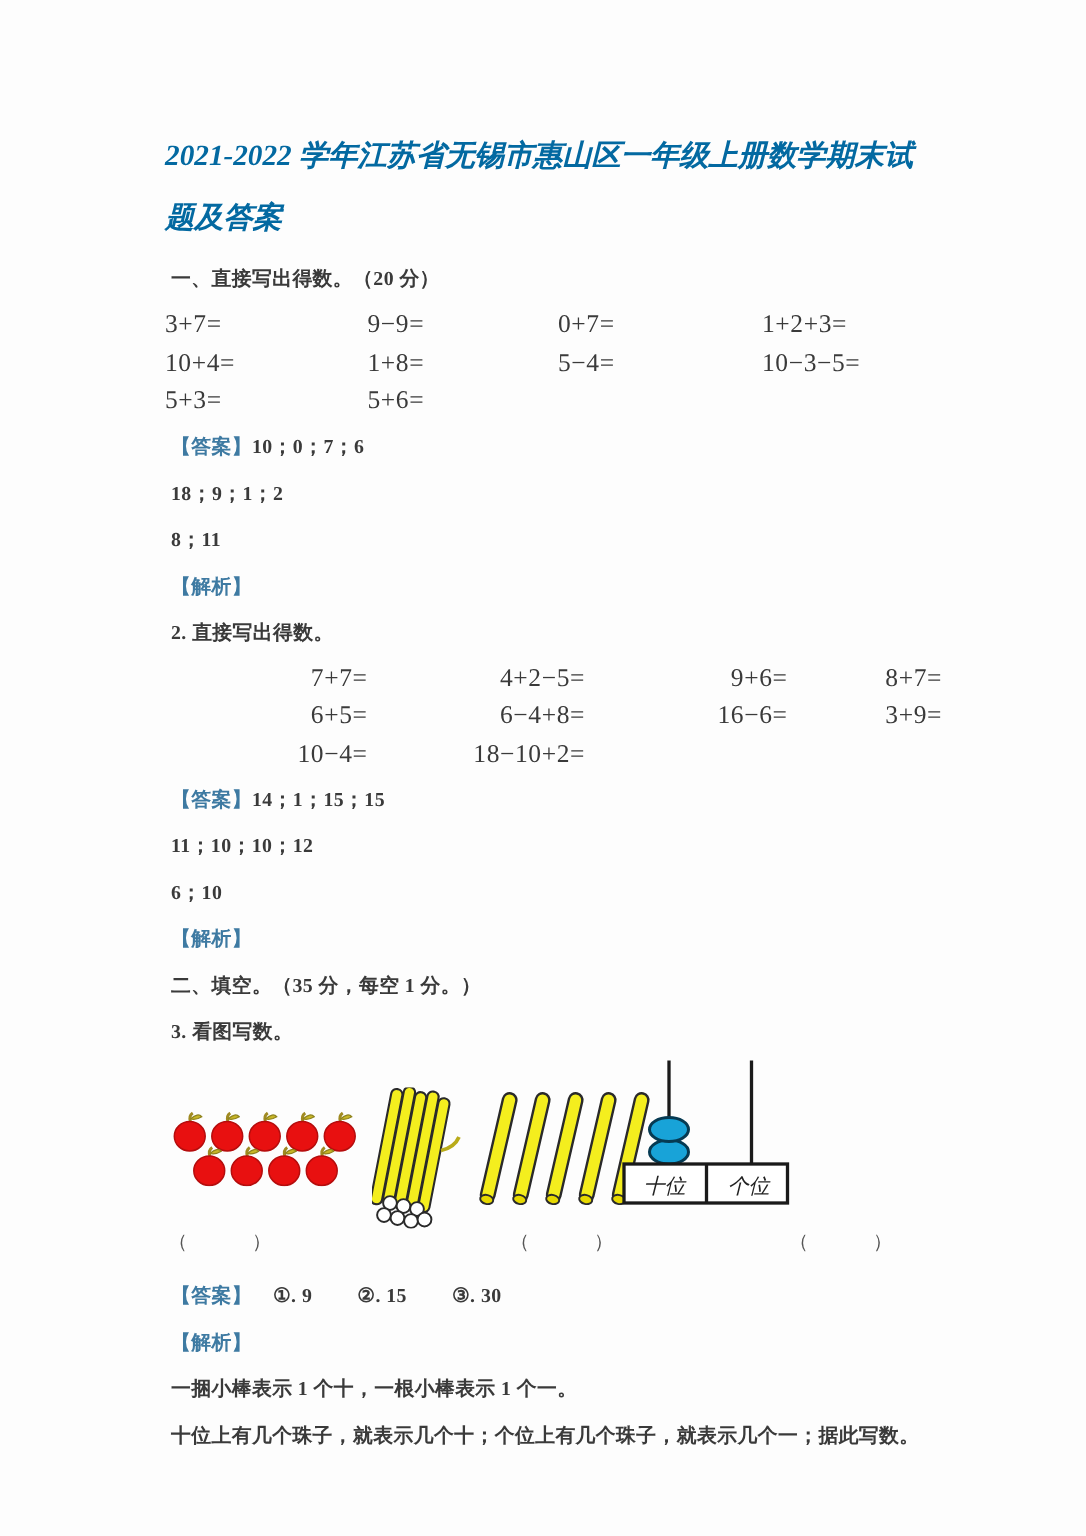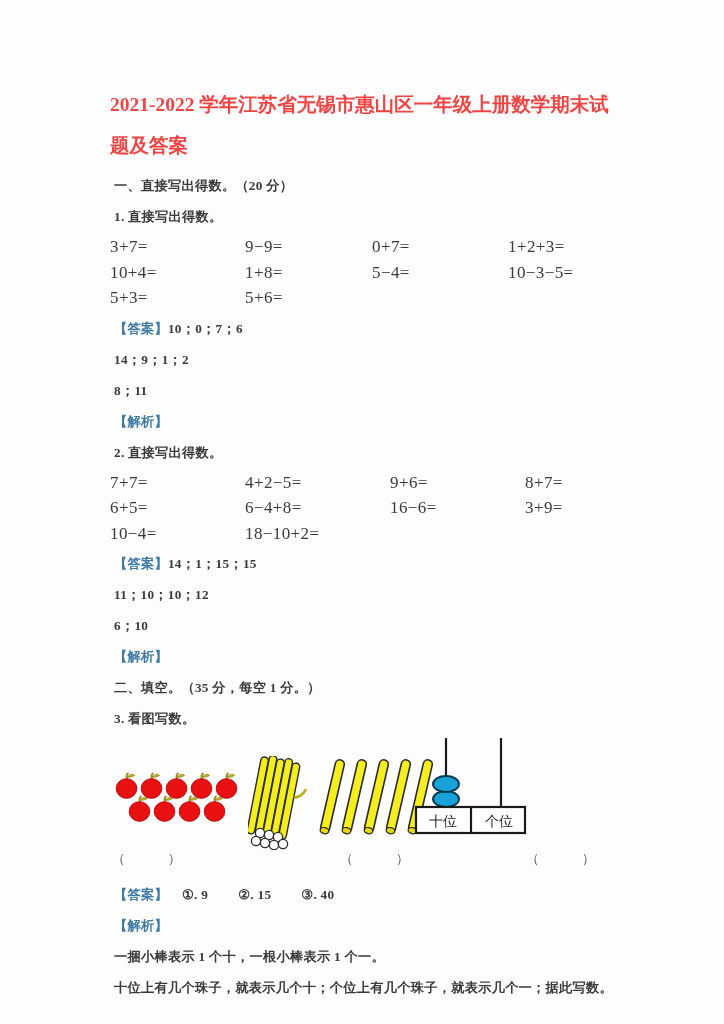--- a/index.html
+++ b/index.html
@@ -5,35 +5,35 @@
   html,body{margin:0;padding:0;}
   body{
     width:724px;height:1024px;
     background:#fdfdfd;
     font-family:"Liberation Serif","DejaVu Serif",serif;
     color:#3a3a3a;
     overflow:hidden;
   }
   .page{padding:84px 96px 0 110px;width:518px;}
   .title{
-    font-size:19.5px;font-weight:bold;color:#ef4444;
-    line-height:41px;margin:0 0 6px 0;white-space:nowrap;
+    font-size:19.5px;font-weight:bold;color:#0369a1;
+    line-height:41px;margin:0 0 6px 0;white-space:nowrap;font-style:italic;
   }
   .line{
     font-size:13.2px;line-height:27px;margin:4px;white-space:nowrap;
     letter-spacing:.3px;
     font-weight:bold;
   }
   .blu{color:#3e7aa2;}
   .eq-grid{
     display:grid;grid-template-columns:135px 127px 136px 1fr;
     font-size:17px;line-height:25.5px;letter-spacing:.4px;
   }
-  .eq-grid.g2{grid-template-columns:135px 145px 135px 1fr;}
-  .figure{position:relative;height:114px;margin-top:4px;}
+  .eq-grid.g2{grid-template-columns:135px 145px 135px 1fr;text-align:right;}
+  .figure{position:relative;height:114px;margin-top:4px;font-style:italic;}
   .apples{position:absolute;left:4px;top:36px;}
   .apple-row{height:24px;white-space:nowrap;}
   .apple-row.offset{margin-left:13px;margin-top:-1px;}
   .apple{display:inline-block;margin-right:0;}
   .sticks{position:absolute;left:138px;top:20px;white-space:nowrap;}
   .bundle{display:inline-block;vertical-align:top;}
   .singles{display:inline-block;vertical-align:top;margin-left:6px;}
   .stick{display:inline-block;margin-left:-6px;}
   .abacus{position:absolute;left:303px;top:0;}
   .paren-row{position:relative;height:27px;font-size:13px;color:#555;}
@@ -49,39 +49,38 @@
 
 <div class="page">
 
   <h1 class="title">
     <span>2021-2022 学年江苏省无锡市惠山区一年级上册数学期末试</span><br>
     <span>题及答案</span>
   </h1>
 
   <p class="line">一、直接写出得数。（20 分）</p>
 
-  <p class="line">1. 直接写出得数。</p>
 
   <div class="eq-grid">
     <span>3+7=</span>
     <span>9−9=</span>
     <span>0+7=</span>
     <span>1+2+3=</span>
     <span>10+4=</span>
     <span>1+8=</span>
     <span>5−4=</span>
     <span>10−3−5=</span>
     <span>5+3=</span>
     <span>5+6=</span>
     <span></span>
     <span></span>
   </div>
 
   <p class="line"><span class="blu">【答案】</span><span>10；0；7；6</span></p>
-  <p class="line">14；9；1；2</p>
+  <p class="line">18；9；1；2</p>
   <p class="line">8；11</p>
   <p class="line blu">【解析】</p>
 
   <p class="line">2. 直接写出得数。</p>
 
   <div class="eq-grid g2">
     <span>7+7=</span>
     <span>4+2−5=</span>
     <span>9+6=</span>
     <span>8+7=</span>
@@ -207,18 +206,18 @@
       <text x="86" y="90" text-anchor="middle" font-size="14" fill="#222">个位</text>
     </svg>
   </div>
 
   <div class="paren-row">
     <span class="paren p1">（　　　）</span>
     <span class="paren p2">（　　　）</span>
     <span class="paren p3">（　　　）</span>
   </div>
 
-  <p class="line"><span class="blu">【答案】</span><span class="ans-item first">①. 9</span><span class="ans-item">②. 15</span><span class="ans-item">③. 40</span></p>
+  <p class="line"><span class="blu">【答案】</span><span class="ans-item first">①. 9</span><span class="ans-item">②. 15</span><span class="ans-item">③. 30</span></p>
   <p class="line blu">【解析】</p>
   <p class="line">一捆小棒表示 1 个十，一根小棒表示 1 个一。</p>
   <p class="line">十位上有几个珠子，就表示几个十；个位上有几个珠子，就表示几个一；据此写数。</p>
 
 </div>
 
 </body></html>

